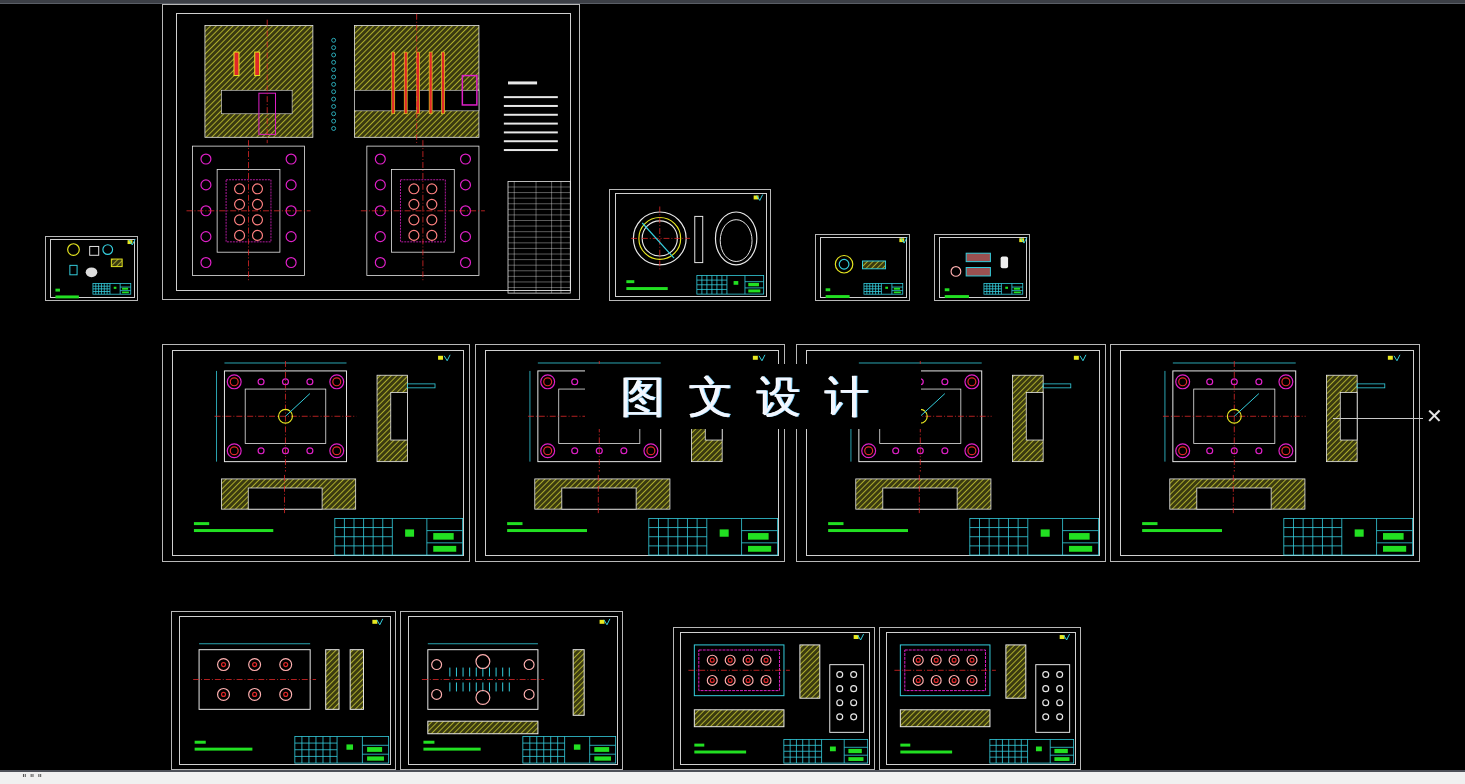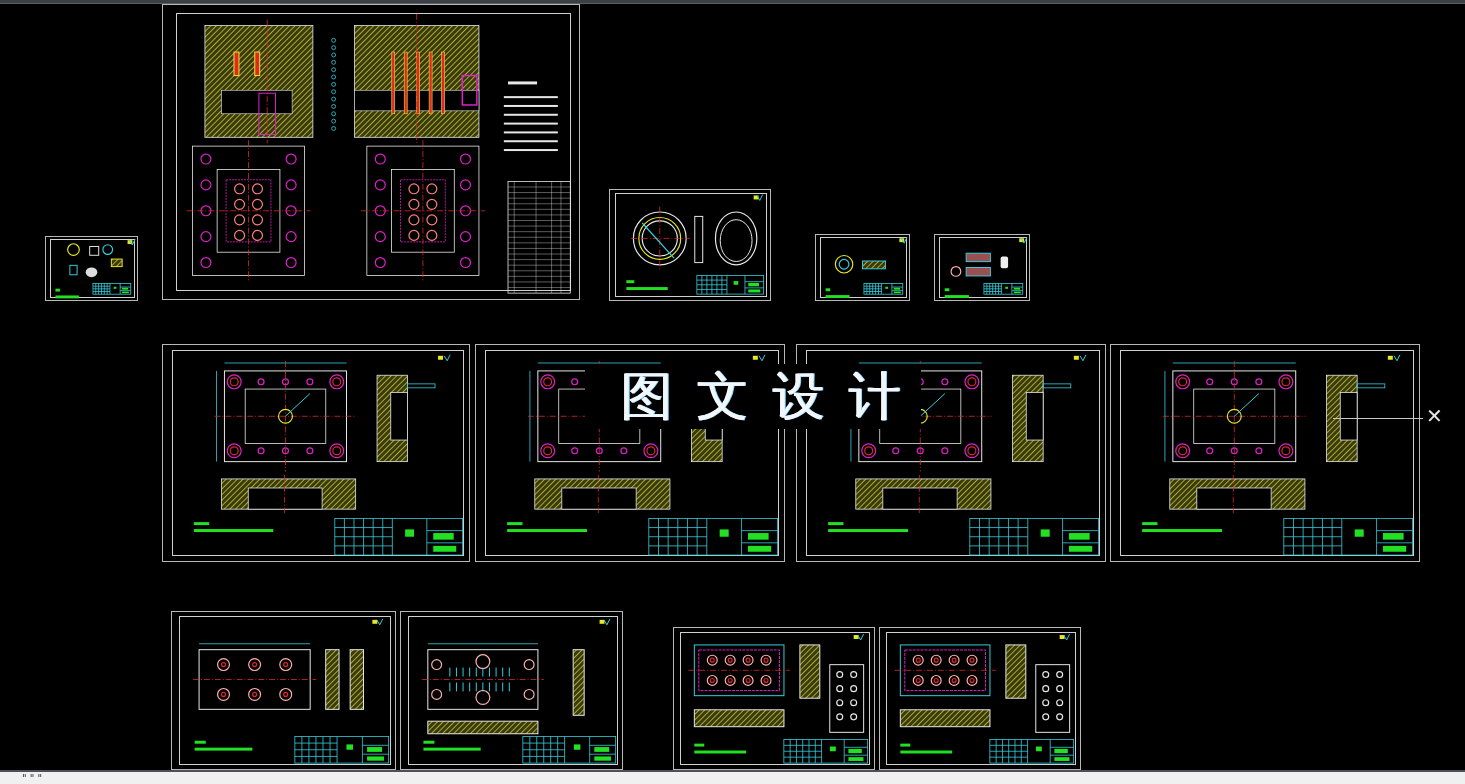--- a/index.html
+++ b/index.html
@@ -3,21 +3,21 @@
 <meta charset="utf-8">
 <style>
   html, body { margin:0; padding:0; background:#000; }
   body { width:1465px; height:784px; position:relative; overflow:hidden; font-family:"DejaVu Sans", sans-serif; }
   .topbar { position:absolute; left:0; top:0; width:1465px; height:3px; background:#3c3f46; border-bottom:1px solid #5a5e66; }
   .canvas { position:absolute; left:0; top:4px; width:1465px; height:766px; background:#000; }
   .sheet { position:absolute; border:1px solid #b8b8b8; box-sizing:border-box; }
   .sheet .inner { position:absolute; border:1px solid #d0d0d0; box-sizing:border-box; }
   .sheet svg { position:absolute; left:0; top:0; width:100%; height:100%; }
   .watermark { position:absolute; left:585px; top:364px; height:65px; width:300px; background:#000; color:#f2f6ff;
-     font-family:"DejaVu Serif", serif; font-size:52px; letter-spacing:24px; line-height:65px; padding-left:36px;
+     font-family:"DejaVu Serif", serif; font-size:44px; letter-spacing:24px; line-height:65px; padding-left:36px;
      text-shadow:1px 0 0 #7fd6ff, -1px 0 0 #fff; white-space:nowrap; }
   .cursor-h { position:absolute; left:1333px; top:418px; width:90px; height:1px; background:#c8c8c8; }
   .cursor-x { position:absolute; left:1426px; top:406px; color:#e6e6e6; font-size:20px; line-height:20px; font-family:"DejaVu Sans", sans-serif; }
   .statusbar { position:absolute; left:0; top:770px; width:1465px; height:14px; background:#f0f0f0; border-top:2px solid #4d5058; }
   .statusbar .txt { position:absolute; left:22px; top:0px; font-size:10px; color:#333; line-height:14px; }
 </style>
 </head>
 <body>
 
 <div class="topbar"></div>

